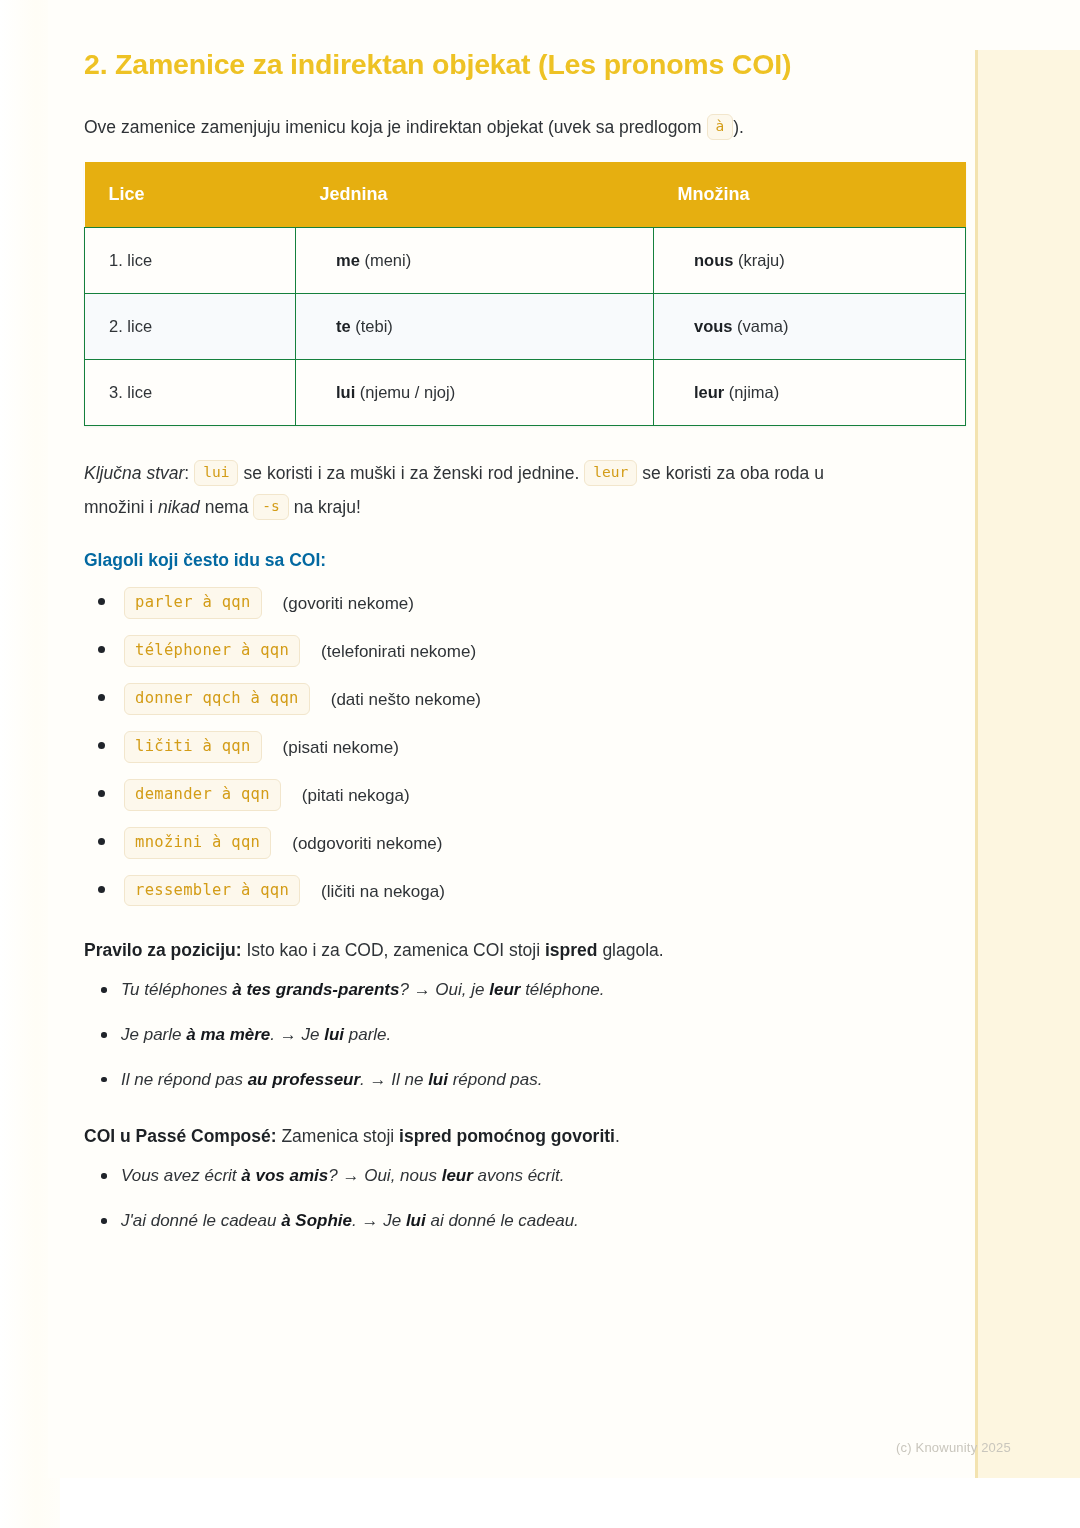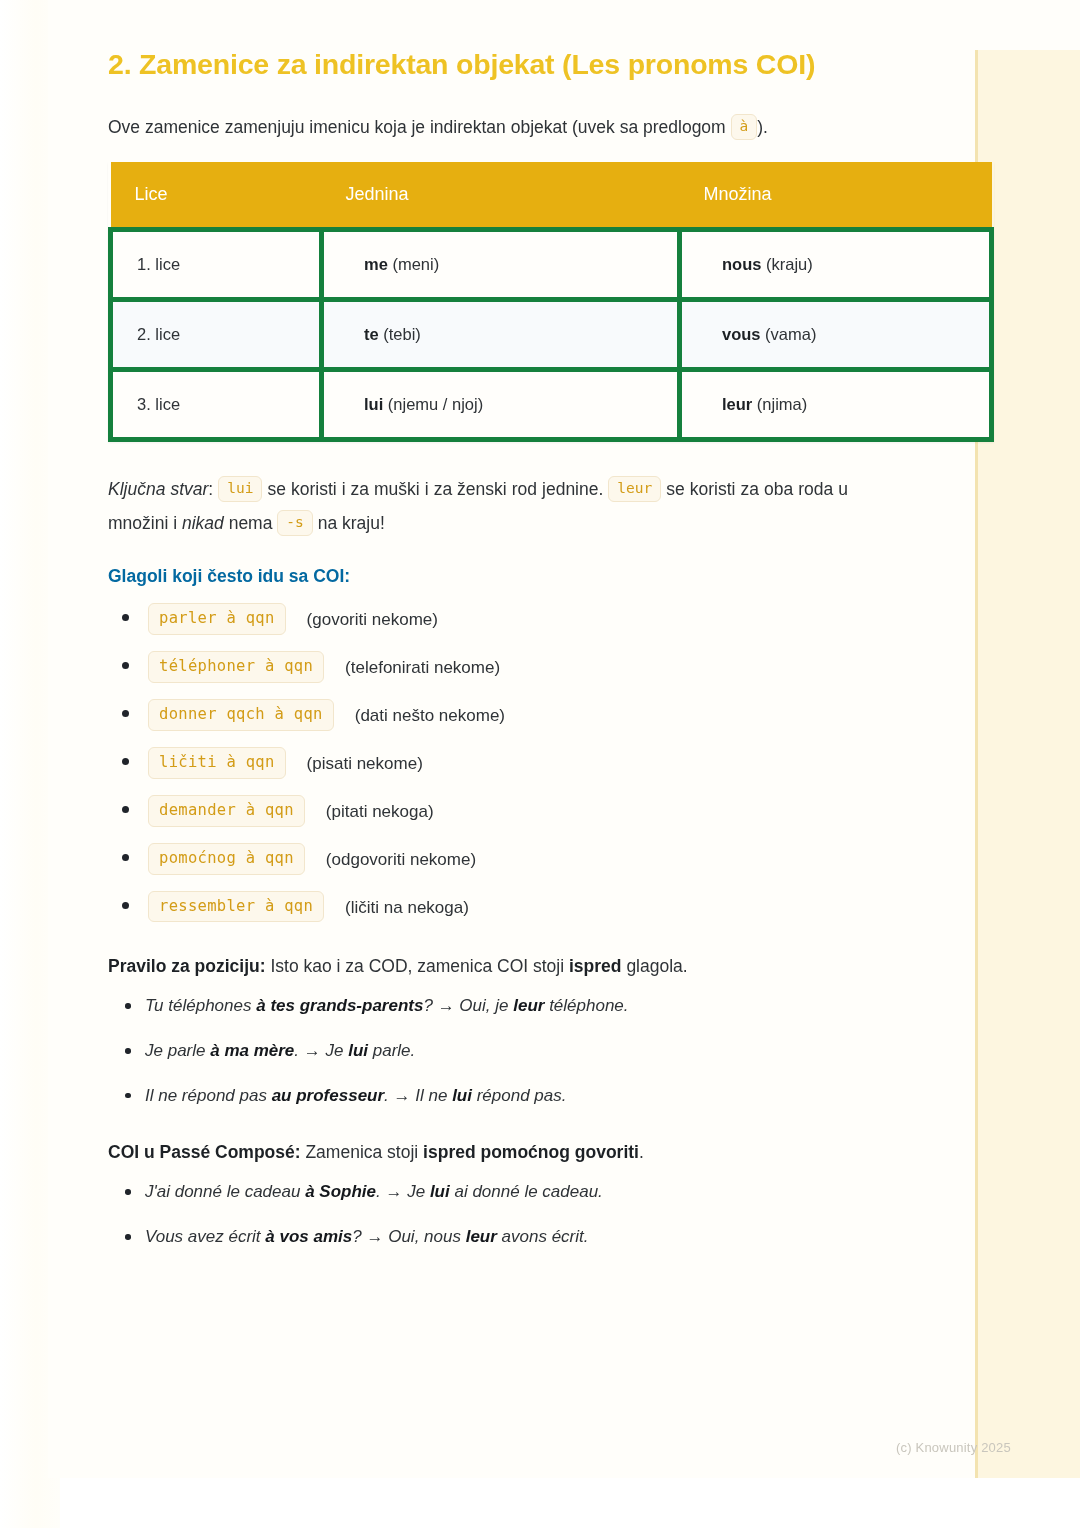--- a/index.html
+++ b/index.html
@@ -39,21 +39,21 @@
     left: 0;
     top: 0;
     width: 60px;
     height: 1528px;
     background: linear-gradient(to right, #ffffff 0%, #fffdf6 60%, #fffefa 100%);
   }
 
   
   .content {
     position: absolute;
-    left: 108px;
+    left: 84px;
     top: 46px;
     width: 740px;
   }
 
   h1.section-title {
     font-size: 28.5px;
     line-height: 1.32;
     font-weight: 700;
     color: #eec224;
     margin: 0 0 26px 0;
@@ -93,33 +93,33 @@
     border-collapse: collapse;
     width: 737px;
     margin: 12px 0 30px 0;
     table-layout: fixed;
     box-shadow: 0 1px 2px rgba(0,0,0,0.05);
   }
   table.pronoun-table th {
     background: #e6af10;
     color: #ffffff;
     font-size: 18px;
-    font-weight: 400;
+    font-weight: 700;
     text-align: left;
     padding: 22px 24px;
     border: none;
   }
   table.pronoun-table th.c0 { width: 163px; }
   table.pronoun-table th.c1 { width: 310px; }
   table.pronoun-table th.c2 { width: 264px; }
   table.pronoun-table td {
     font-size: 16.5px;
     color: #2f3337;
     padding: 23px 24px;
-    border: 5px solid #15803d;
+    border: 1px solid #15803d;
     background: #fffefb;
   }
   table.pronoun-table tr.alt td {
     background: #f8fafc;
   }
   table.pronoun-table td b { font-weight: 700; color: #1d2125; margin-left: 16px; }
 
   
   .sub-heading {
     font-size: 17.5px;
@@ -257,38 +257,38 @@
   </p>
 
   <div class="sub-heading">Glagoli koji često idu sa COI:</div>
 
   <ul class="verb-list">
     <li><span class="chip chip-lg">parler à qqn</span><span class="gloss">(govoriti nekome)</span></li>
     <li><span class="chip chip-lg">téléphoner à qqn</span><span class="gloss">(telefonirati nekome)</span></li>
     <li><span class="chip chip-lg">donner qqch à qqn</span><span class="gloss">(dati nešto nekome)</span></li>
     <li><span class="chip chip-lg">ličiti à qqn</span><span class="gloss">(pisati nekome)</span></li>
     <li><span class="chip chip-lg">demander à qqn</span><span class="gloss">(pitati nekoga)</span></li>
-    <li><span class="chip chip-lg">pomoćnog à qqn</span><span class="gloss">(odgovoriti nekome)</span></li>
+    <li><span class="chip chip-lg">množini à qqn</span><span class="gloss">(odgovoriti nekome)</span></li>
     <li><span class="chip chip-lg">ressembler à qqn</span><span class="gloss">(ličiti na nekoga)</span></li>
   </ul>
 
   <div class="rule-line">
     <b>Pravilo za poziciju:</b><span> Isto kao i za COD, zamenica COI stoji </span><b>ispred</b><span> glagola.</span>
   </div>
 
   <ul class="example-list">
     <li><span>Tu téléphones </span><b>à tes grands-parents</b><span>? </span><span class="arrow">→</span><span> Oui, je </span><b>leur</b><span> téléphone.</span></li>
     <li><span>Je parle </span><b>à ma mère</b><span>. </span><span class="arrow">→</span><span> Je </span><b>lui</b><span> parle.</span></li>
     <li><span>Il ne répond pas </span><b>au professeur</b><span>. </span><span class="arrow">→</span><span> Il ne </span><b>lui</b><span> répond pas.</span></li>
   </ul>
 
   <div class="rule-line">
     <b>COI u Passé Composé:</b><span> Zamenica stoji </span><b>ispred pomoćnog govoriti</b><span>.</span>
   </div>
 
   <ul class="example-list">
+    <li><span>Vous avez écrit </span><b>à vos amis</b><span>? </span><span class="arrow">→</span><span> Oui, nous </span><b>leur</b><span> avons écrit.</span></li>
     <li><span>J'ai donné le cadeau </span><b>à Sophie</b><span>. </span><span class="arrow">→</span><span> Je </span><b>lui</b><span> ai donné le cadeau.</span></li>
-    <li><span>Vous avez écrit </span><b>à vos amis</b><span>? </span><span class="arrow">→</span><span> Oui, nous </span><b>leur</b><span> avons écrit.</span></li>
   </ul>
 
 </div>
 
 <div class="watermark">(c) Knowunity 2025</div>
 
 </body></html>

